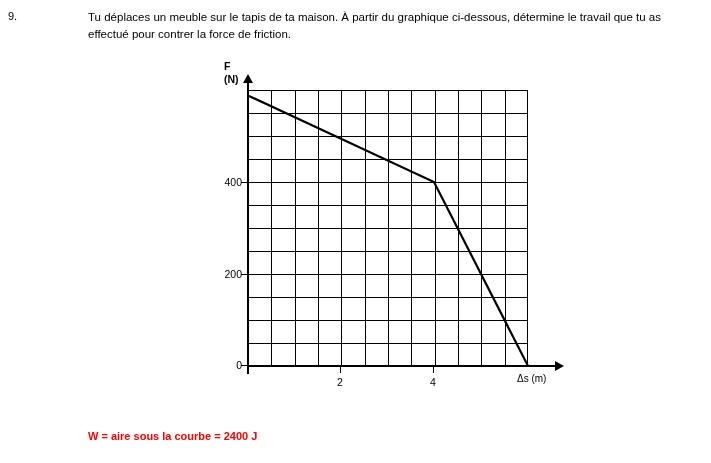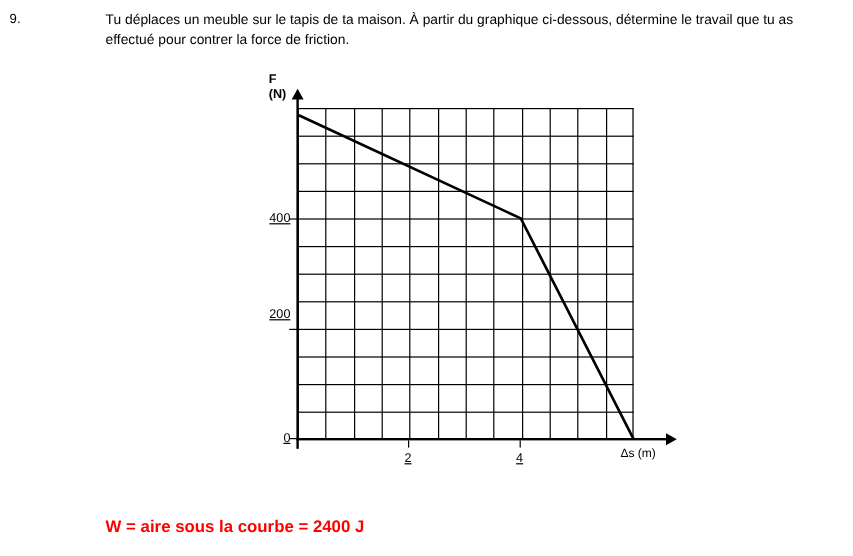--- a/index.html
+++ b/index.html
@@ -51,21 +51,20 @@
   .axis-title-x {
     position: absolute;
     left: 307px;
     top: 313px;
     font-size: 10px;
   }
   .tick-label {
     position: absolute;
     font-size: 10.5px;
     text-align: right;
-    text-decoration: underline;
   }
   .tick-label.x {
     text-align: center;
   }
   
   .plot {
     position: absolute;
     left: 38px;
     top: 30px;
     width: 280px;
@@ -123,21 +122,21 @@
     left: 0;
     top: 0;
     width: 360px;
     height: 335px;
     overflow: visible;
   }
   .answer {
     position: absolute;
     left: 88px;
     top: 430px;
-    font-size: 14px;
+    font-size: 11px;
     font-weight: bold;
     color: #ff0000;
   }
 </style>
 </head>
 <body>
 
 <div class="q-number">9.</div>
 <div class="q-text">Tu déplaces un meuble sur le tapis de ta maison. À partir du graphique ci-dessous, détermine le travail que tu as effectué pour contrer la force de friction.</div>
 
@@ -182,21 +181,21 @@
     <div class="grid-h" style="top:275px;"></div>
   </div>
 
   <div class="tick-mark y" style="top:122px;"></div>
   <div class="tick-mark y" style="top:214px;"></div>
   <div class="tick-mark y" style="top:305px;"></div>
   <div class="tick-mark x" style="left:130px;"></div>
   <div class="tick-mark x" style="left:223px;"></div>
 
   <div class="tick-label" style="left:-6px; top:116px; width:38px;">400</div>
-  <div class="tick-label" style="left:-6px; top:196px; width:38px;">200</div>
+  <div class="tick-label" style="left:-6px; top:208px; width:38px;">200</div>
   <div class="tick-label" style="left:-6px; top:299px; width:38px;">0</div>
   <div class="tick-label x" style="left:116px; top:316px; width:28px;">2</div>
   <div class="tick-label x" style="left:209px; top:316px; width:28px;">4</div>
 
   <div class="axis-title-x">Δs (m)</div>
 
   <svg class="curve" viewBox="0 0 360 335">
     <polyline points="39,36 224,122 318,306" fill="none" stroke="#000000" stroke-width="2.2" stroke-linejoin="miter"></polyline>
   </svg>
 </div>

